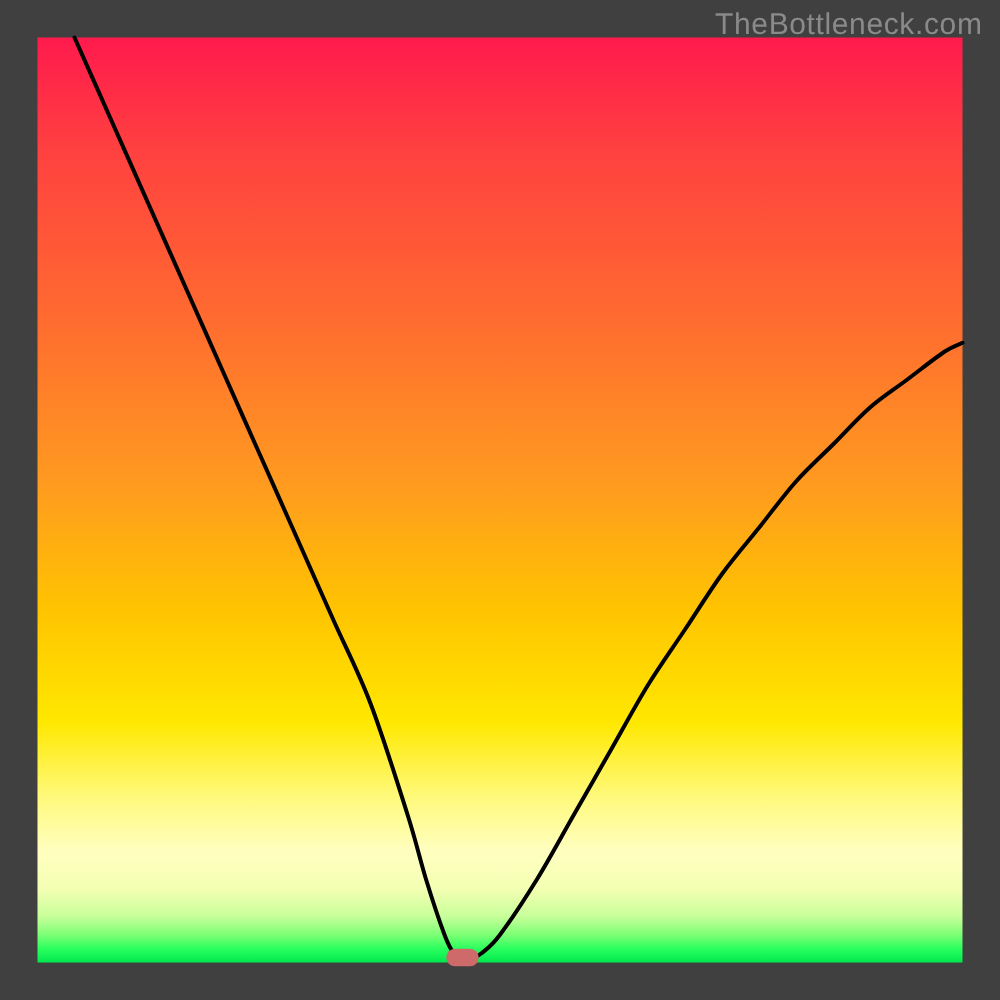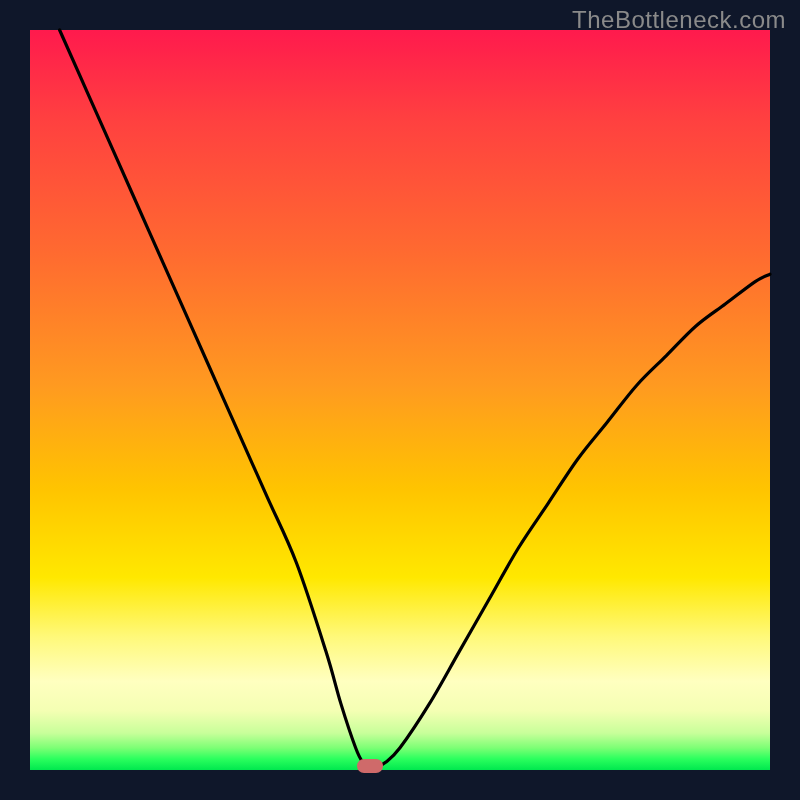--- a/index.html
+++ b/index.html
@@ -10,21 +10,21 @@
     background: #000;
     overflow: hidden;
     font-family: Arial, Helvetica, sans-serif;
   }
   .frame {
     position: absolute;
     top: 0;
     left: 0;
     width: 800px;
     height: 800px;
-    background: #0f172a;
+    background: #404040;
   }
   .plot-area {
     position: absolute;
     top: 30px;
     left: 30px;
     width: 740px;
     height: 740px;
     
     background: linear-gradient(
       to bottom,

